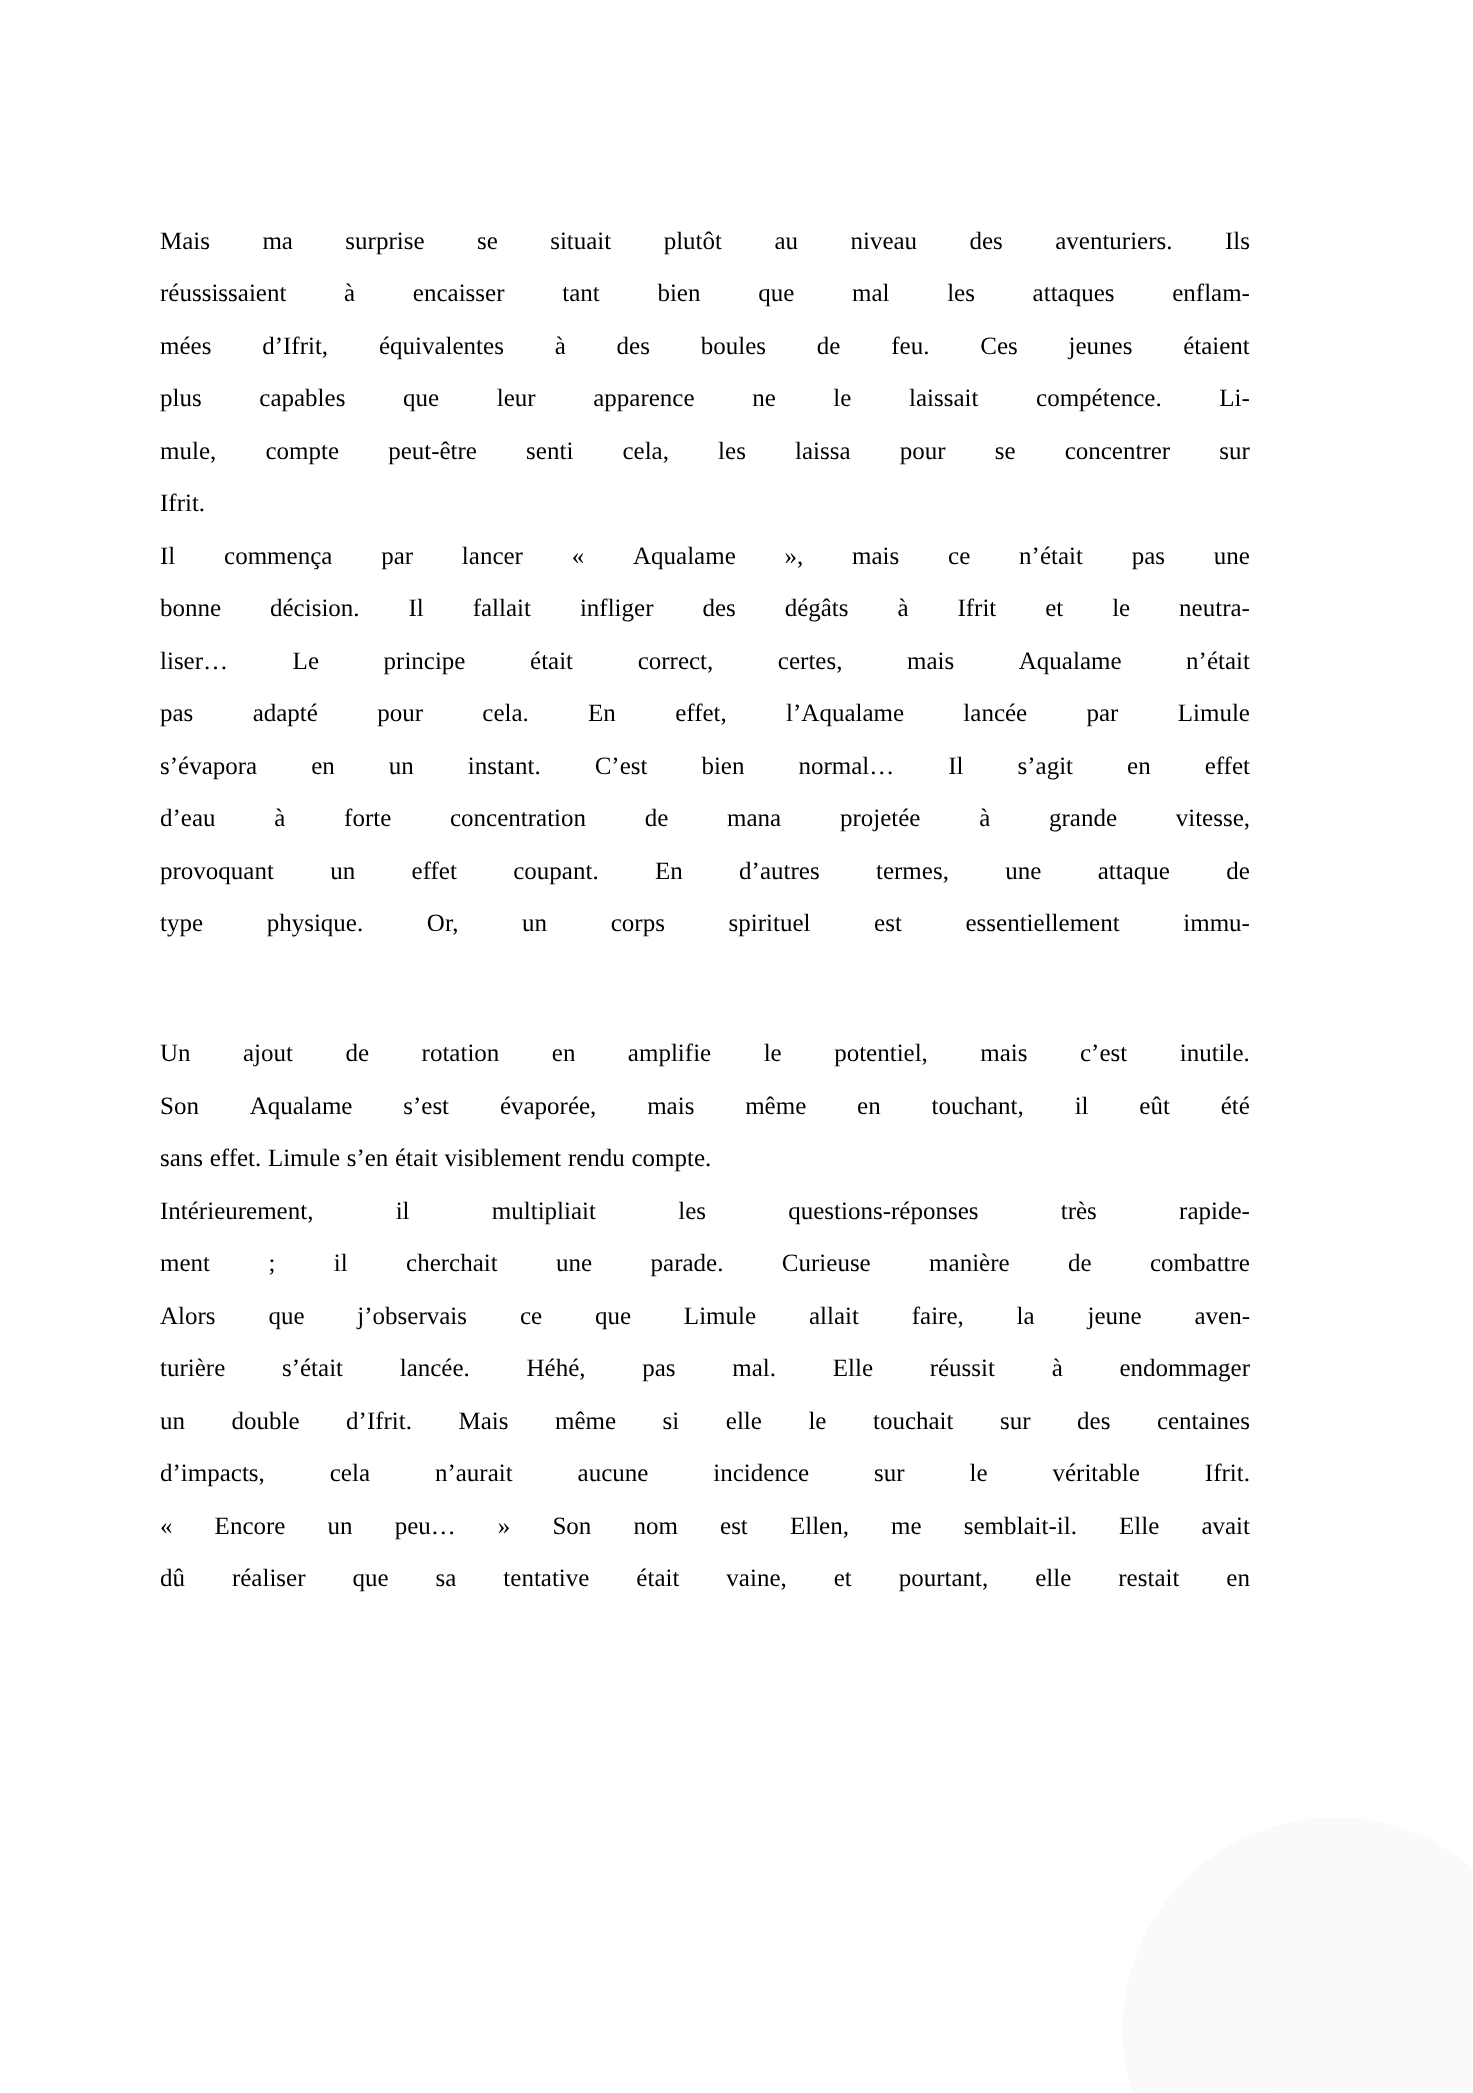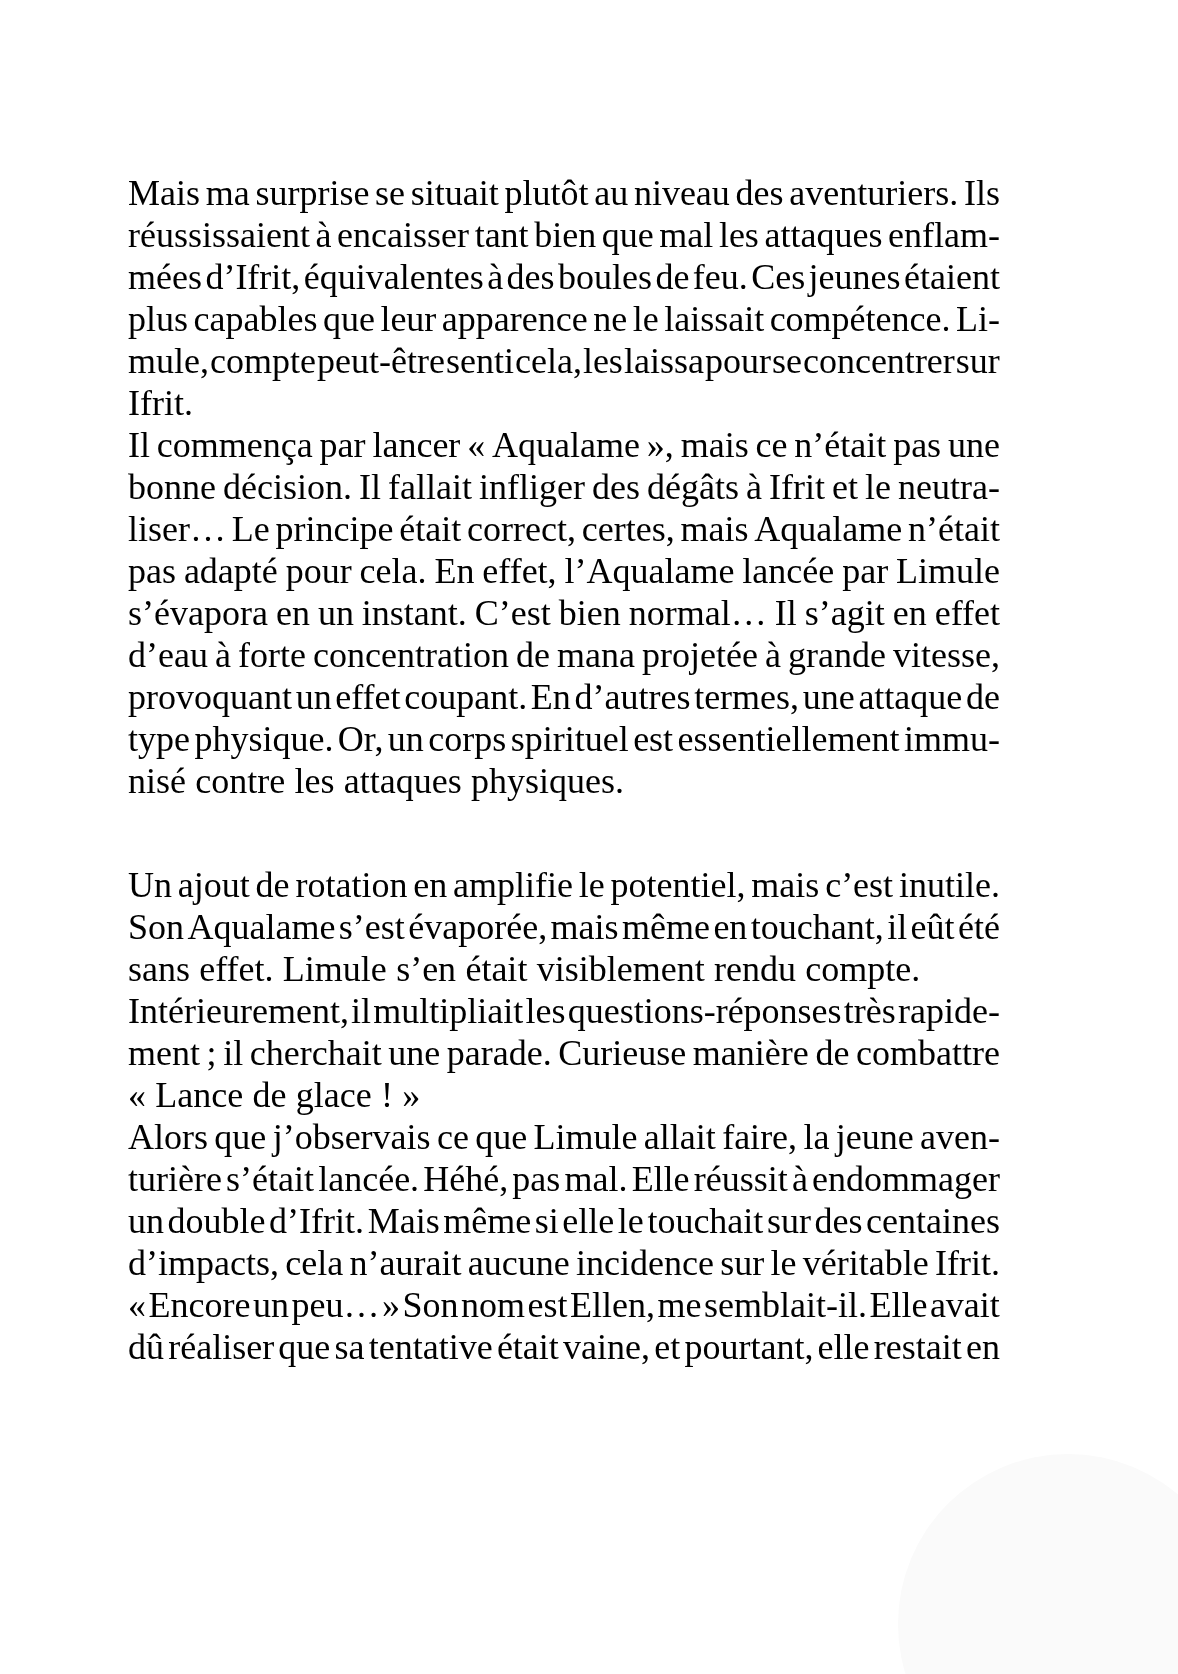--- a/index.html
+++ b/index.html
@@ -51,21 +51,21 @@
 
   
   .group-gap {
     height: 62px;
   }
 
   
   .jline {
     display: flex;
     justify-content: space-between;
-    font-size: 36px;
+    font-size: 20px;
     line-height: 42px;
     white-space: pre;
   }
   .jline.left {
     justify-content: flex-start;
   }
 </style>
 </head>
 <body>
 
@@ -82,34 +82,30 @@
     </div>
     <div class="para">
       <div class="jline"><span>Il</span><span>commença</span><span>par</span><span>lancer</span><span>«</span><span>Aqualame</span><span>»,</span><span>mais</span><span>ce</span><span>n’était</span><span>pas</span><span>une</span></div>
       <div class="jline"><span>bonne</span><span>décision.</span><span>Il</span><span>fallait</span><span>infliger</span><span>des</span><span>dégâts</span><span>à</span><span>Ifrit</span><span>et</span><span>le</span><span>neutra-</span></div>
       <div class="jline"><span>liser…</span><span>Le</span><span>principe</span><span>était</span><span>correct,</span><span>certes,</span><span>mais</span><span>Aqualame</span><span>n’était</span></div>
       <div class="jline"><span>pas</span><span>adapté</span><span>pour</span><span>cela.</span><span>En</span><span>effet,</span><span>l’Aqualame</span><span>lancée</span><span>par</span><span>Limule</span></div>
       <div class="jline"><span>s’évapora</span><span>en</span><span>un</span><span>instant.</span><span>C’est</span><span>bien</span><span>normal…</span><span>Il</span><span>s’agit</span><span>en</span><span>effet</span></div>
       <div class="jline"><span>d’eau</span><span>à</span><span>forte</span><span>concentration</span><span>de</span><span>mana</span><span>projetée</span><span>à</span><span>grande</span><span>vitesse,</span></div>
       <div class="jline"><span>provoquant</span><span>un</span><span>effet</span><span>coupant.</span><span>En</span><span>d’autres</span><span>termes,</span><span>une</span><span>attaque</span><span>de</span></div>
       <div class="jline"><span>type</span><span>physique.</span><span>Or,</span><span>un</span><span>corps</span><span>spirituel</span><span>est</span><span>essentiellement</span><span>immu-</span></div>
-      <div class="jline left"><span>nisé contre les attaques physiques.</span></div>
     </div>
     <div class="group-gap"></div>
     <div class="para">
       <div class="jline"><span>Un</span><span>ajout</span><span>de</span><span>rotation</span><span>en</span><span>amplifie</span><span>le</span><span>potentiel,</span><span>mais</span><span>c’est</span><span>inutile.</span></div>
       <div class="jline"><span>Son</span><span>Aqualame</span><span>s’est</span><span>évaporée,</span><span>mais</span><span>même</span><span>en</span><span>touchant,</span><span>il</span><span>eût</span><span>été</span></div>
       <div class="jline left"><span>sans effet. Limule s’en était visiblement rendu compte.</span></div>
     </div>
     <div class="para">
       <div class="jline"><span>Intérieurement,</span><span>il</span><span>multipliait</span><span>les</span><span>questions-réponses</span><span>très</span><span>rapide-</span></div>
       <div class="jline"><span>ment</span><span>;</span><span>il</span><span>cherchait</span><span>une</span><span>parade.</span><span>Curieuse</span><span>manière</span><span>de</span><span>combattre</span></div>
-    </div>
-    <div class="para">
-      <div class="jline left"><span>« Lance de glace ! »</span></div>
     </div>
     <div class="para">
       <div class="jline"><span>Alors</span><span>que</span><span>j’observais</span><span>ce</span><span>que</span><span>Limule</span><span>allait</span><span>faire,</span><span>la</span><span>jeune</span><span>aven-</span></div>
       <div class="jline"><span>turière</span><span>s’était</span><span>lancée.</span><span>Héhé,</span><span>pas</span><span>mal.</span><span>Elle</span><span>réussit</span><span>à</span><span>endommager</span></div>
       <div class="jline"><span>un</span><span>double</span><span>d’Ifrit.</span><span>Mais</span><span>même</span><span>si</span><span>elle</span><span>le</span><span>touchait</span><span>sur</span><span>des</span><span>centaines</span></div>
       <div class="jline"><span>d’impacts,</span><span>cela</span><span>n’aurait</span><span>aucune</span><span>incidence</span><span>sur</span><span>le</span><span>véritable</span><span>Ifrit.</span></div>
     </div>
     <div class="para">
       <div class="jline"><span>«</span><span>Encore</span><span>un</span><span>peu…</span><span>»</span><span>Son</span><span>nom</span><span>est</span><span>Ellen,</span><span>me</span><span>semblait-il.</span><span>Elle</span><span>avait</span></div>
       <div class="jline"><span>dû</span><span>réaliser</span><span>que</span><span>sa</span><span>tentative</span><span>était</span><span>vaine,</span><span>et</span><span>pourtant,</span><span>elle</span><span>restait</span><span>en</span></div>

